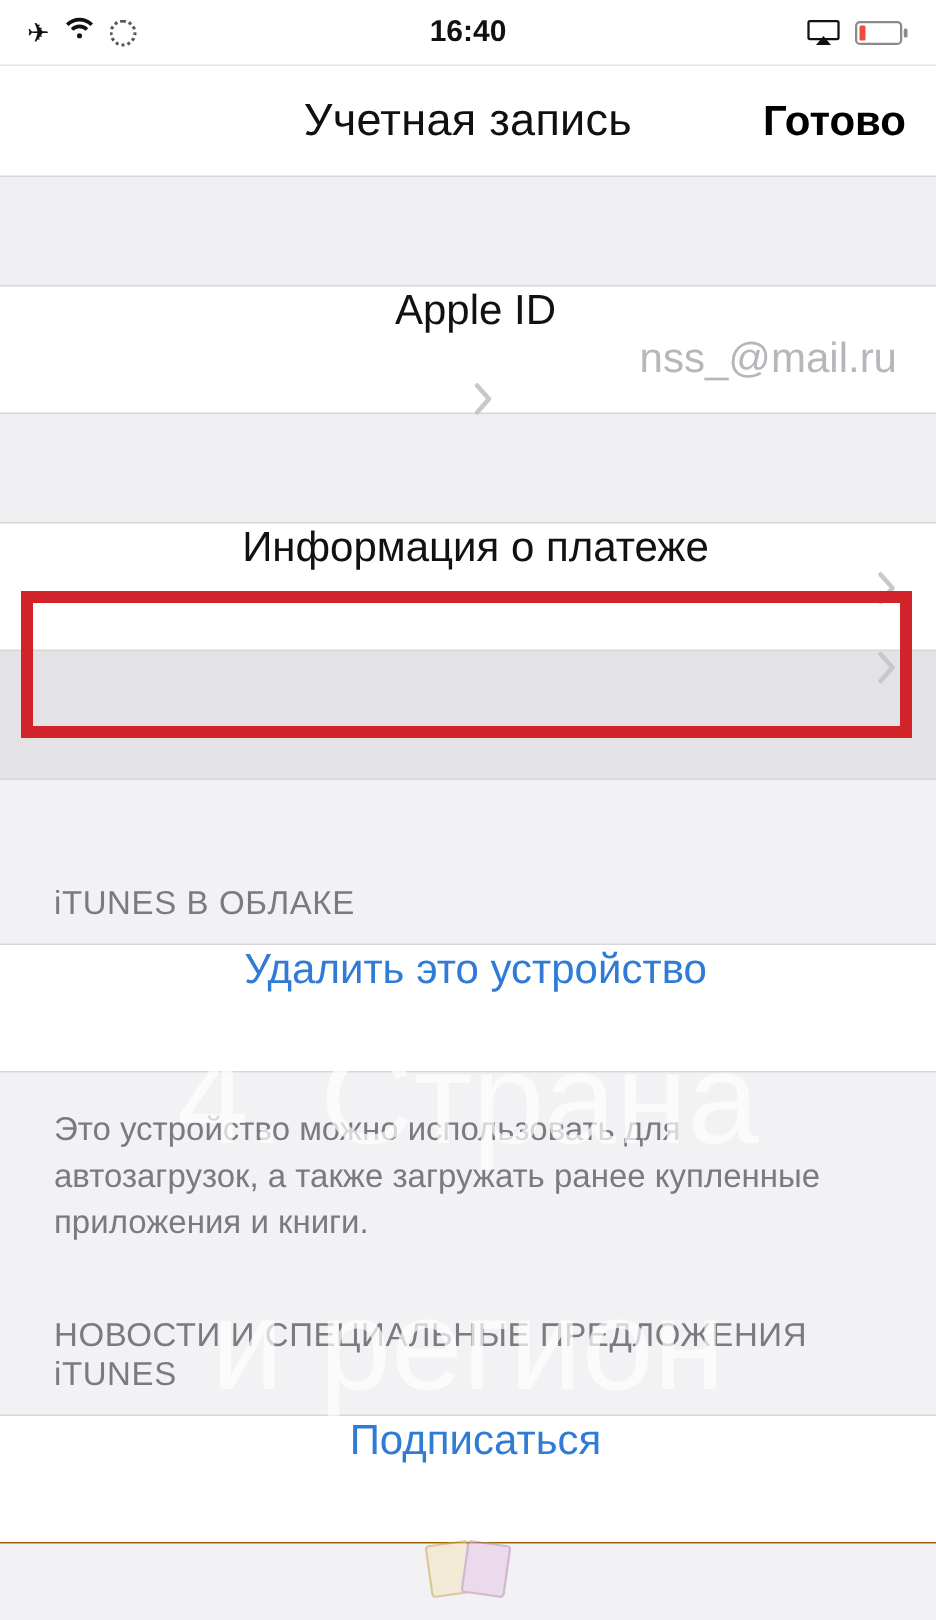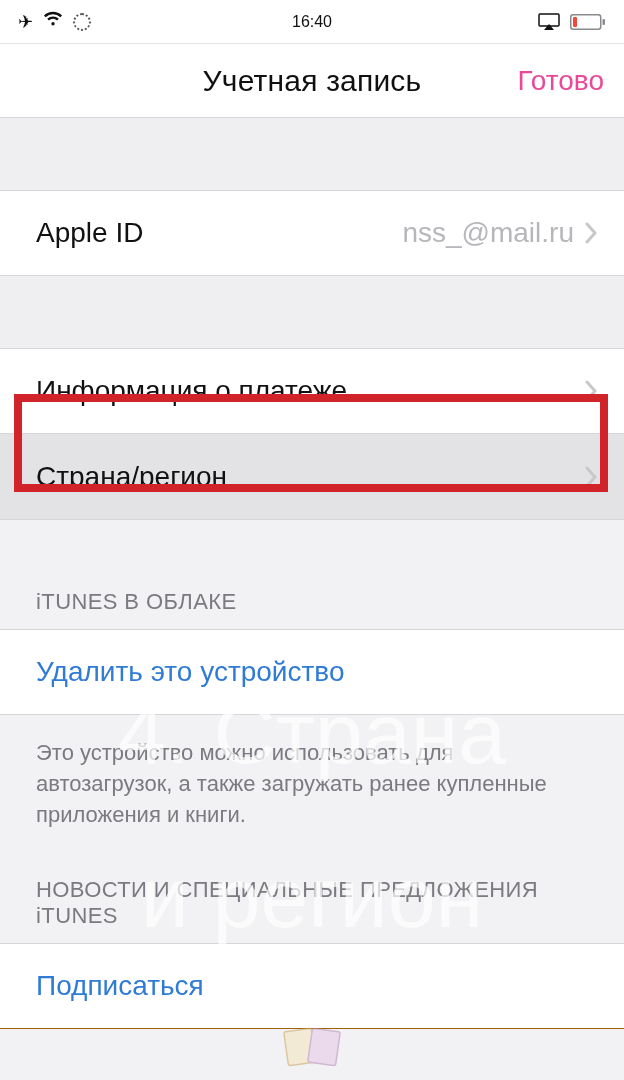--- a/index.html
+++ b/index.html
@@ -26,22 +26,22 @@
       display: flex;
       align-items: center;
       gap: 10px;
       font-size: 18px;
       color: #111;
     }
     .status-time {
       position: absolute;
       left: 50%;
       transform: translateX(-50%);
-      font-size: 16px;
-      font-weight: 400;
+      font-size: 20px;
+      font-weight: 700;
       color: #111;
     }
     .right-icons {
       margin-left: auto;
       display: flex;
       align-items: center;
       gap: 10px;
     }
     .airplay-icon svg, .battery svg { display: block; }
     
@@ -57,37 +57,38 @@
     .nav-title {
       font-size: 30px;
       font-weight: 400;
       letter-spacing: 0.2px;
       color: #101010;
     }
     .nav-done {
       position: absolute;
       right: 20px;
       font-size: 28px;
-      color: #ec4899;
-      font-weight: 400;
+      color: #000000;
+      font-weight: 700;
     }
     
     .group-gap {
       height: 72px;
       background: #efeff1;
     }
     
     .row {
       background: #fff;
       height: 86px;
       display: flex;
       align-items: center;
       padding: 0 26px 0 36px;
       border-top: 1px solid #d6d6da;
       border-bottom: 1px solid #d6d6da;
+      flex-direction: column;
     }
     .row + .row {
       border-top: none;
     }
     .row-label {
       font-size: 28px;
       color: #111;
     }
     .row-value {
       margin-left: auto;
@@ -212,21 +213,20 @@
 
 <div class="row">
   <span class="row-label">Информация о платеже</span>
   <span class="chevron" style="margin-left:auto">
     <svg width="14" height="22" viewBox="0 0 14 22">
         <path d="m3 2 8 9-8 9" fill="none" stroke="#c7c7cc" stroke-width="3" stroke-linecap="round" stroke-linejoin="round"></path>
       </svg>
   </span>
 </div>
 <div class="row" style="background:#e3e3e6">
-  <span class="row-label">Страна/регион</span>
   <span class="chevron" style="margin-left:auto">
     <svg width="14" height="22" viewBox="0 0 14 22">
         <path d="m3 2 8 9-8 9" fill="none" stroke="#c7c7cc" stroke-width="3" stroke-linecap="round" stroke-linejoin="round"></path>
       </svg>
   </span>
 </div>
 
 <div class="section-header tight">iTUNES В ОБЛАКЕ</div>
 
 <div class="row link">

